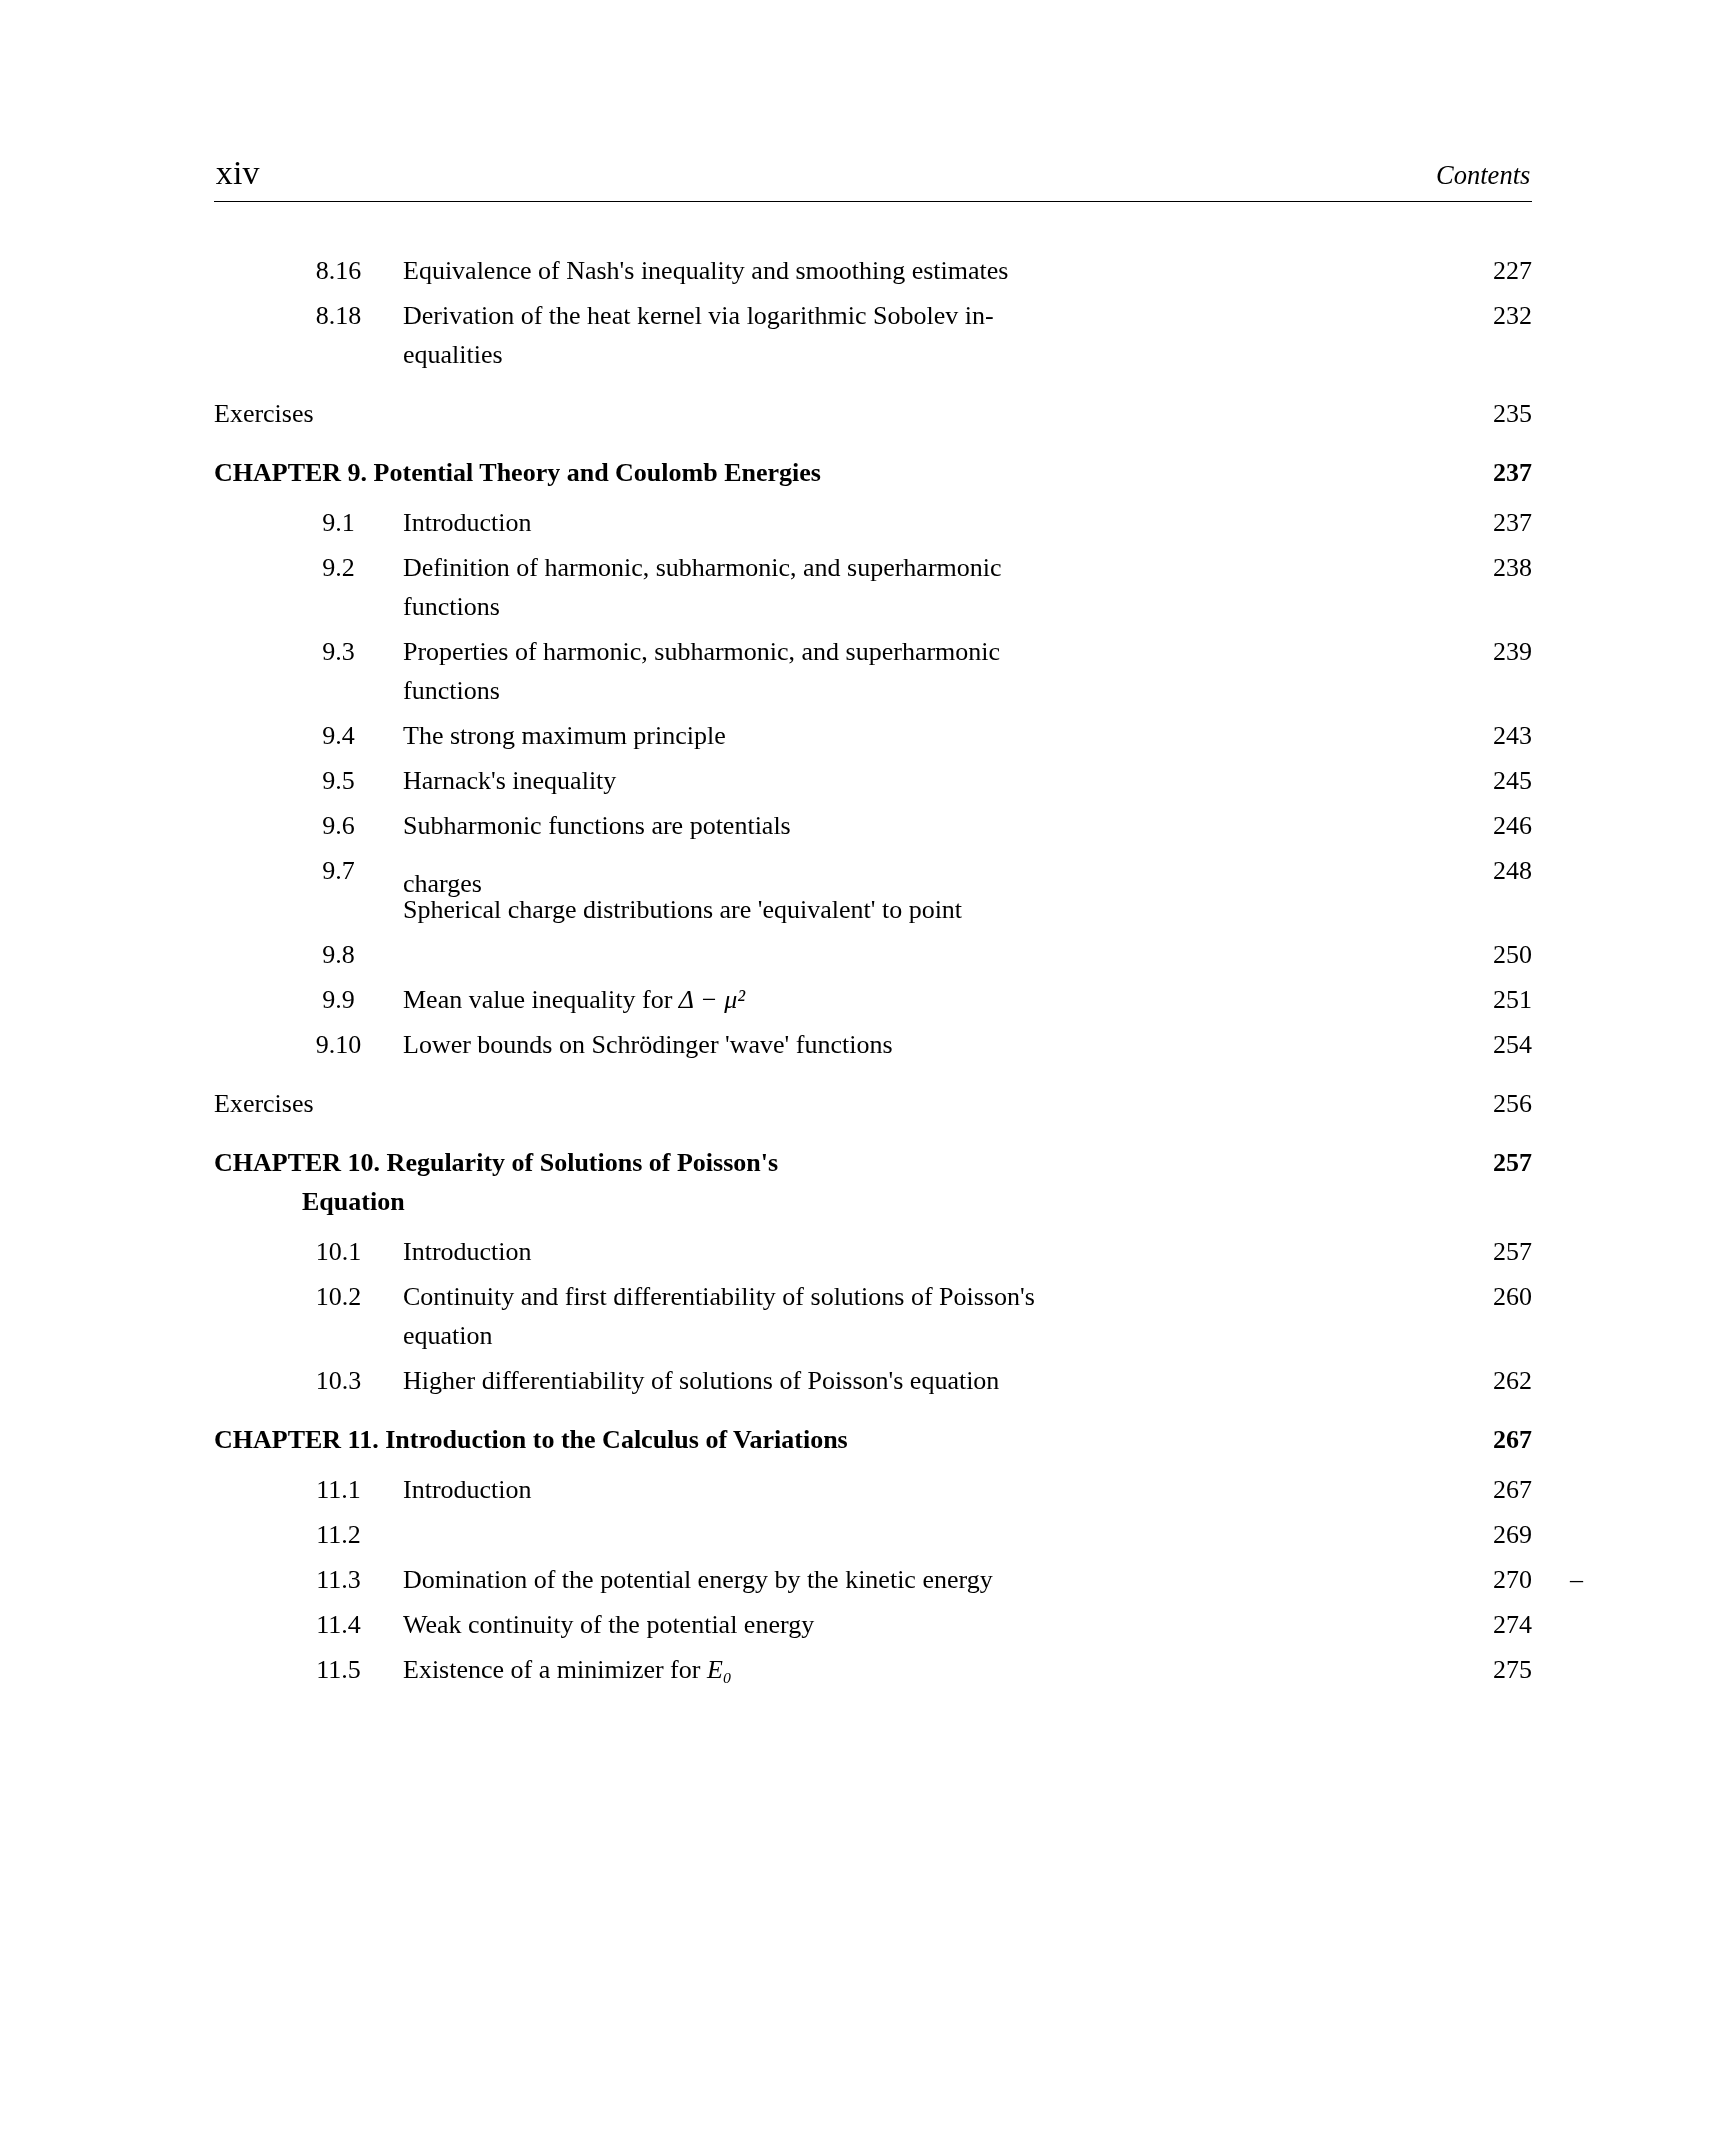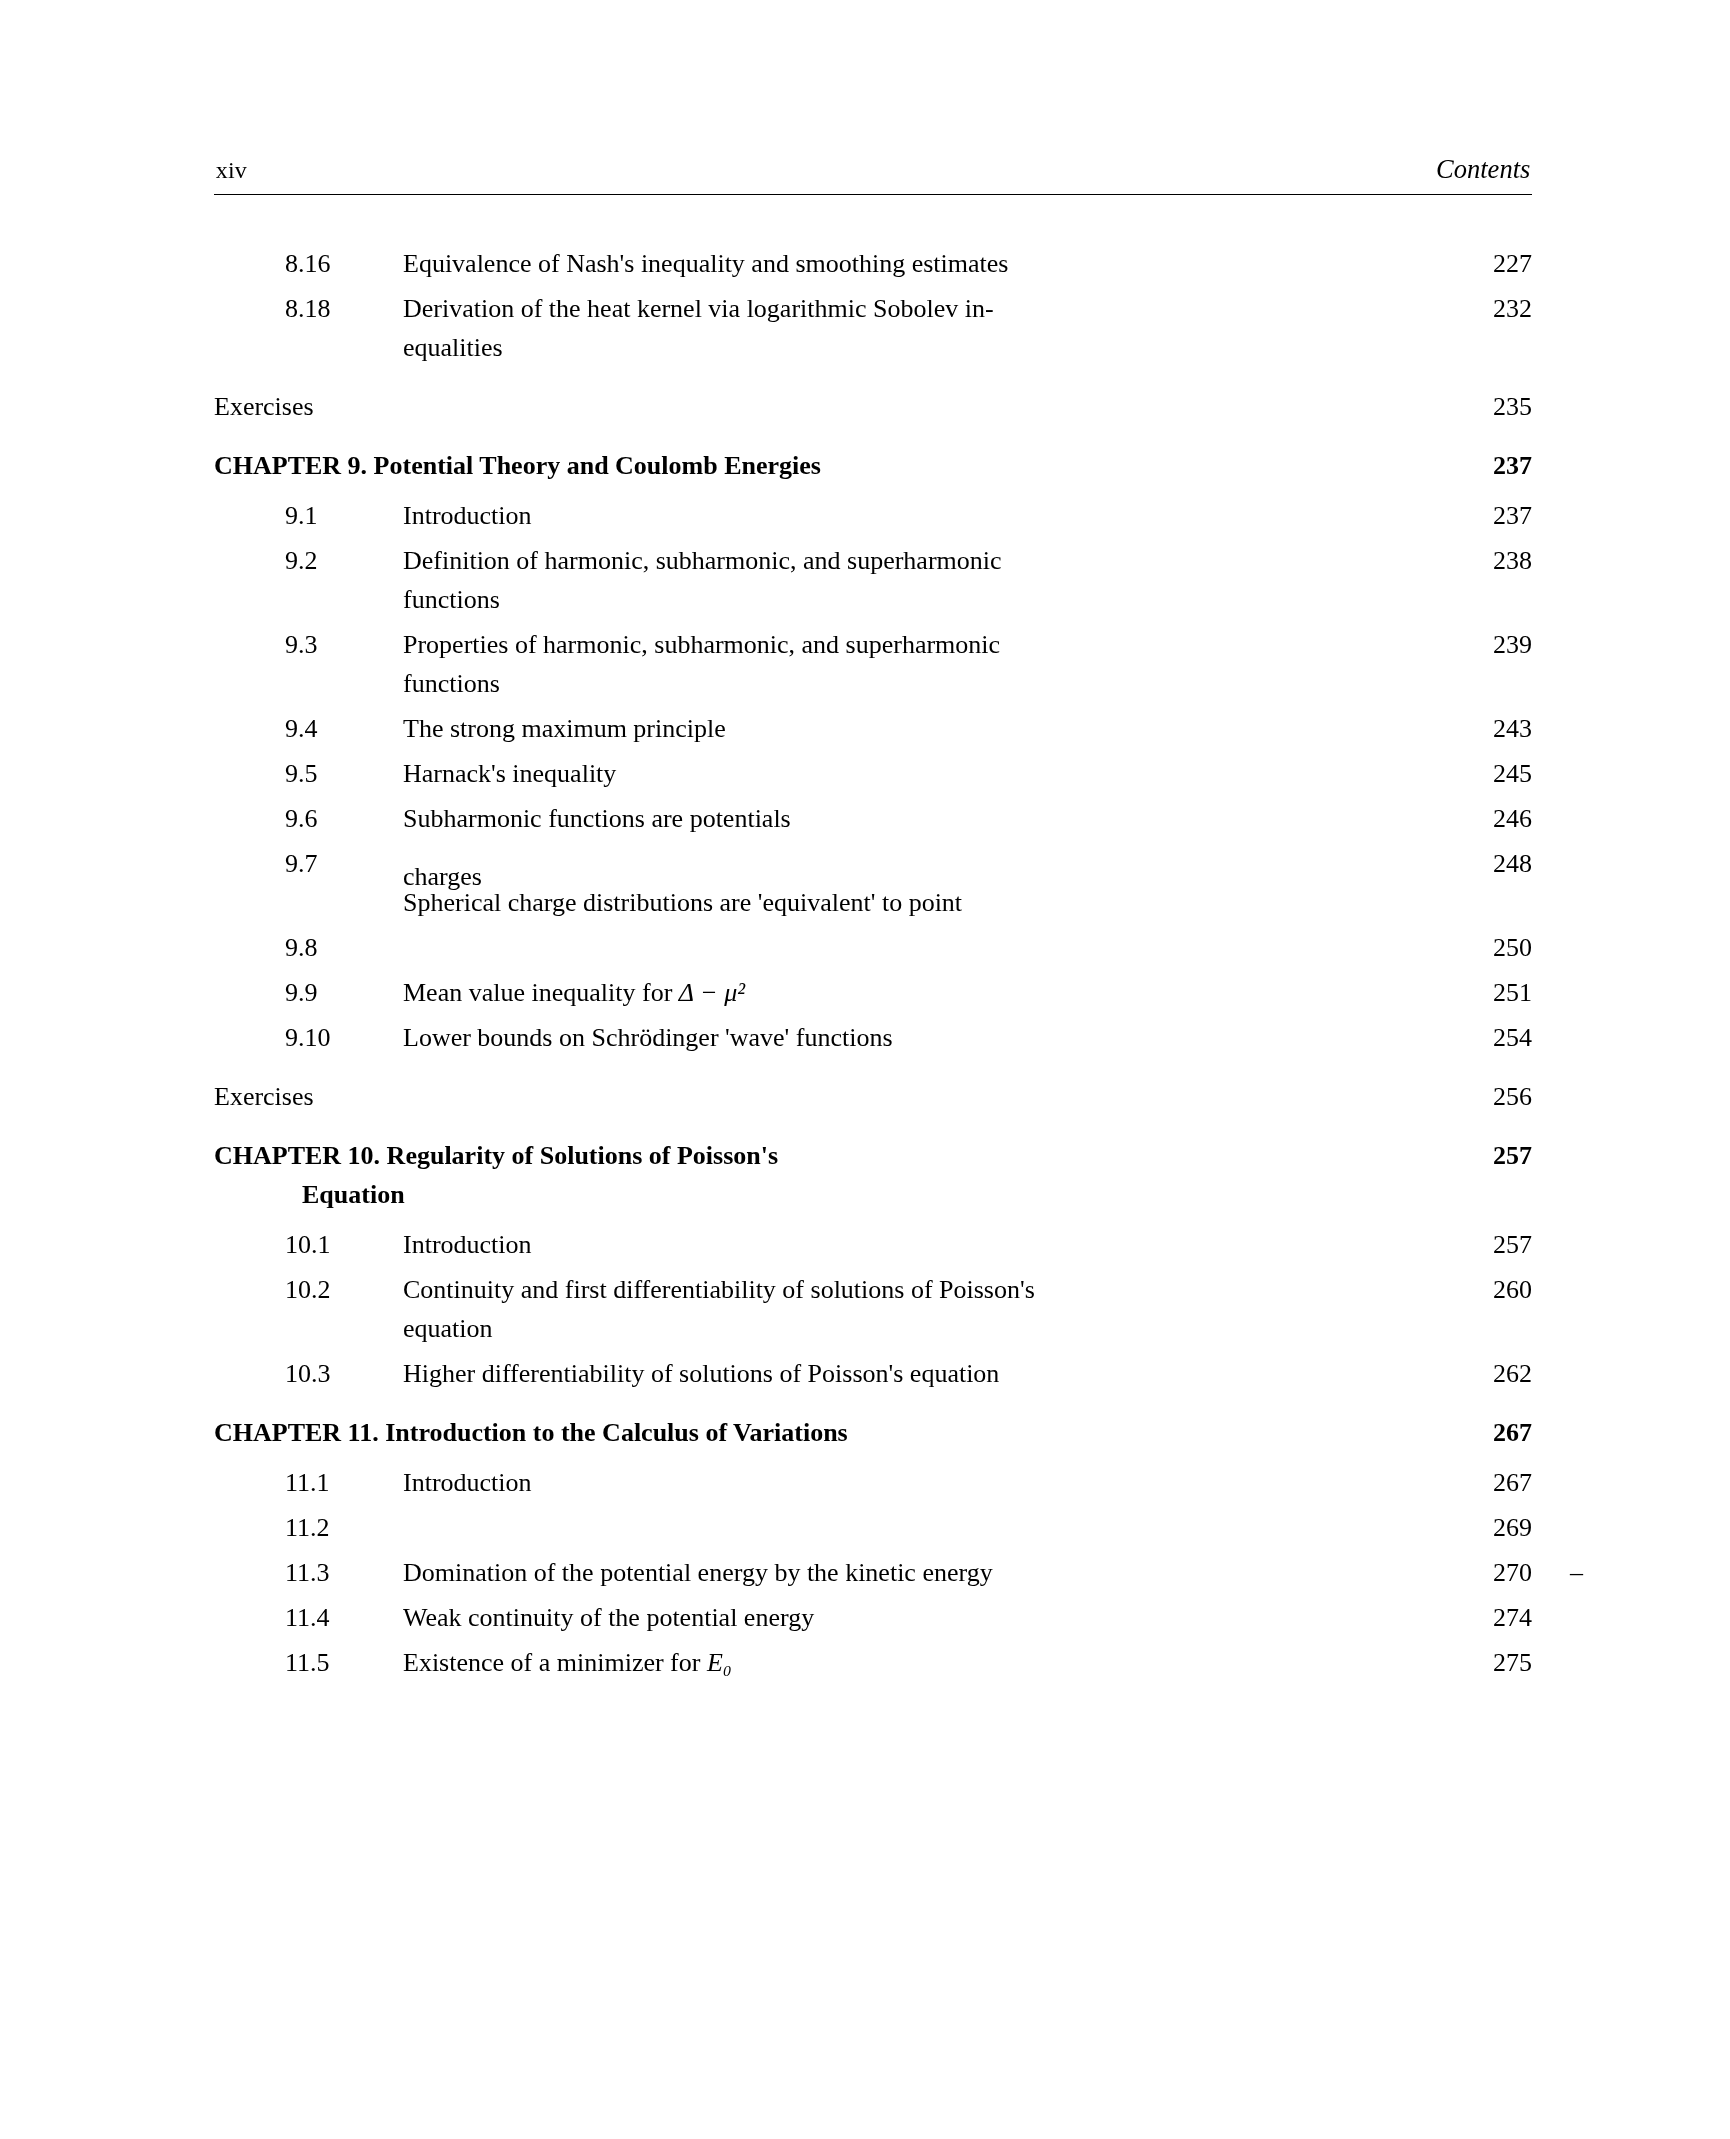--- a/index.html
+++ b/index.html
@@ -27,21 +27,21 @@
   }
   
   .running-head {
     display: flex;
     justify-content: space-between;
     align-items: baseline;
     font-size: 26.5px;
     padding: 0 1.7px 9.4px 1.7px;
   }
   .folio {
-    font-size: 24px;
+    font-size: 34px;
     letter-spacing: 0.2px;
   }
   .head-title {
     font-style: italic;
     font-size: 26.5px;
   }
   .rule {
     border-bottom: 1.7px solid #000;
     width: 100%;
     margin-bottom: 0;
@@ -52,21 +52,21 @@
     font-size: 26px;
     line-height: 1.0;
   }
   .entry {
     position: relative;
     display: flex;
     margin-bottom: 19px;
   }
   .entry .num {
     flex: 0 0 auto;
-    text-align: left;
+    text-align: center;
     padding-right: 11px;
   }
   .entry .txt {
     flex: 1 1 auto;
     padding-right: 81px;
   }
   .entry .pg {
     position: absolute;
     right: 0;
     top: 0;

